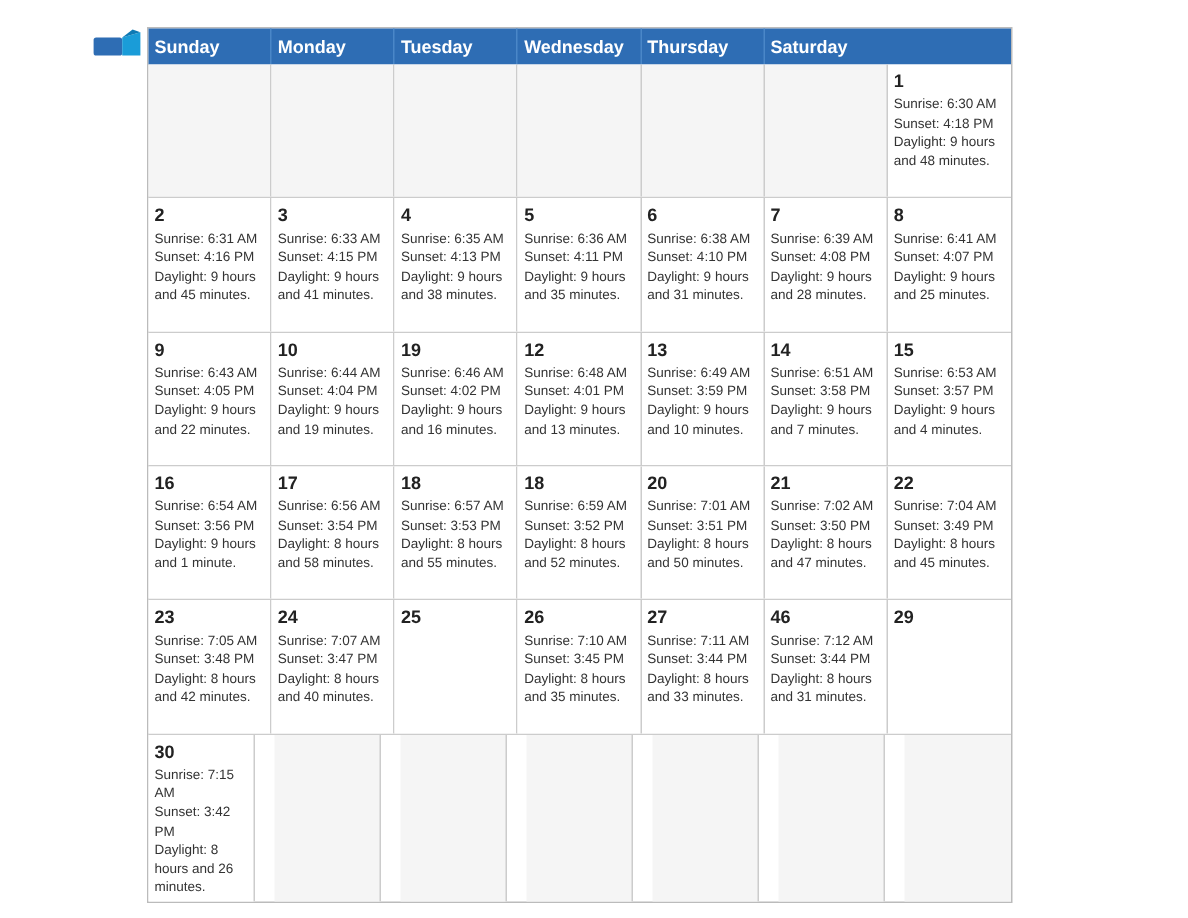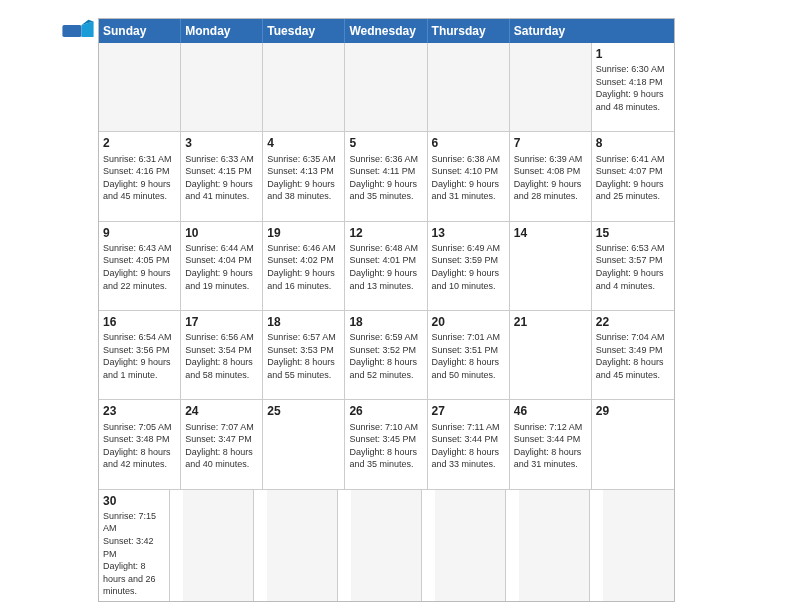--- a/index.html
+++ b/index.html
@@ -210,20 +210,21 @@
           <div class="cal-cell">
             <span class="day-num">12</span>
             <div class="day-info">Sunrise: 6:48 AM<br>Sunset: 4:01 PM<br>Daylight: 9 hours and 13 minutes.</div>
           </div>
           <div class="cal-cell">
             <span class="day-num">13</span>
             <div class="day-info">Sunrise: 6:49 AM<br>Sunset: 3:59 PM<br>Daylight: 9 hours and 10 minutes.</div>
           </div>
           <div class="cal-cell">
             <span class="day-num">14</span>
+            <div class="day-info">Sunrise: 6:51 AM<br>Sunset: 3:58 PM<br>Daylight: 9 hours and 7 minutes.</div>
           </div>
           <div class="cal-cell">
             <span class="day-num">15</span>
             <div class="day-info">Sunrise: 6:53 AM<br>Sunset: 3:57 PM<br>Daylight: 9 hours and 4 minutes.</div>
           </div>
         </div>
         <div class="cal-row">
           <div class="cal-cell">
             <span class="day-num">16</span>
             <div class="day-info">Sunrise: 6:54 AM<br>Sunset: 3:56 PM<br>Daylight: 9 hours and 1 minute.</div>
@@ -239,20 +240,21 @@
           <div class="cal-cell">
             <span class="day-num">18</span>
             <div class="day-info">Sunrise: 6:59 AM<br>Sunset: 3:52 PM<br>Daylight: 8 hours and 52 minutes.</div>
           </div>
           <div class="cal-cell">
             <span class="day-num">20</span>
             <div class="day-info">Sunrise: 7:01 AM<br>Sunset: 3:51 PM<br>Daylight: 8 hours and 50 minutes.</div>
           </div>
           <div class="cal-cell">
             <span class="day-num">21</span>
+            <div class="day-info">Sunrise: 7:02 AM<br>Sunset: 3:50 PM<br>Daylight: 8 hours and 47 minutes.</div>
           </div>
           <div class="cal-cell">
             <span class="day-num">22</span>
             <div class="day-info">Sunrise: 7:04 AM<br>Sunset: 3:49 PM<br>Daylight: 8 hours and 45 minutes.</div>
           </div>
         </div>
         <div class="cal-row">
           <div class="cal-cell">
             <span class="day-num">23</span>
             <div class="day-info">Sunrise: 7:05 AM<br>Sunset: 3:48 PM<br>Daylight: 8 hours and 42 minutes.</div>

